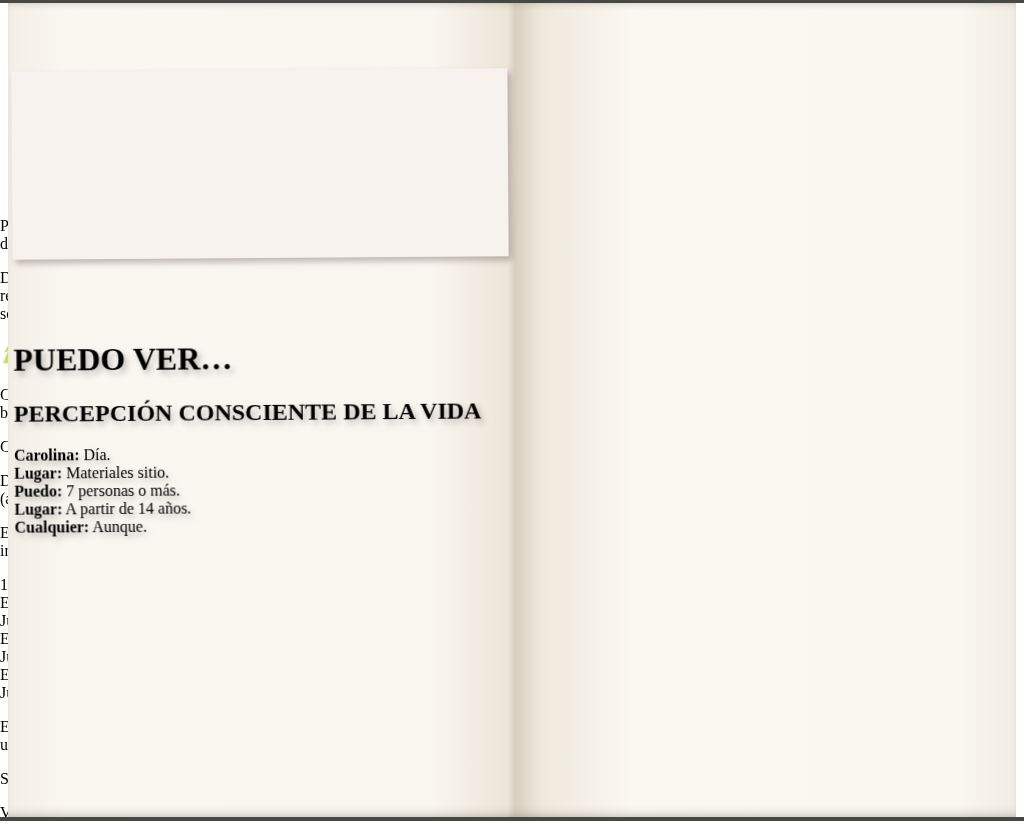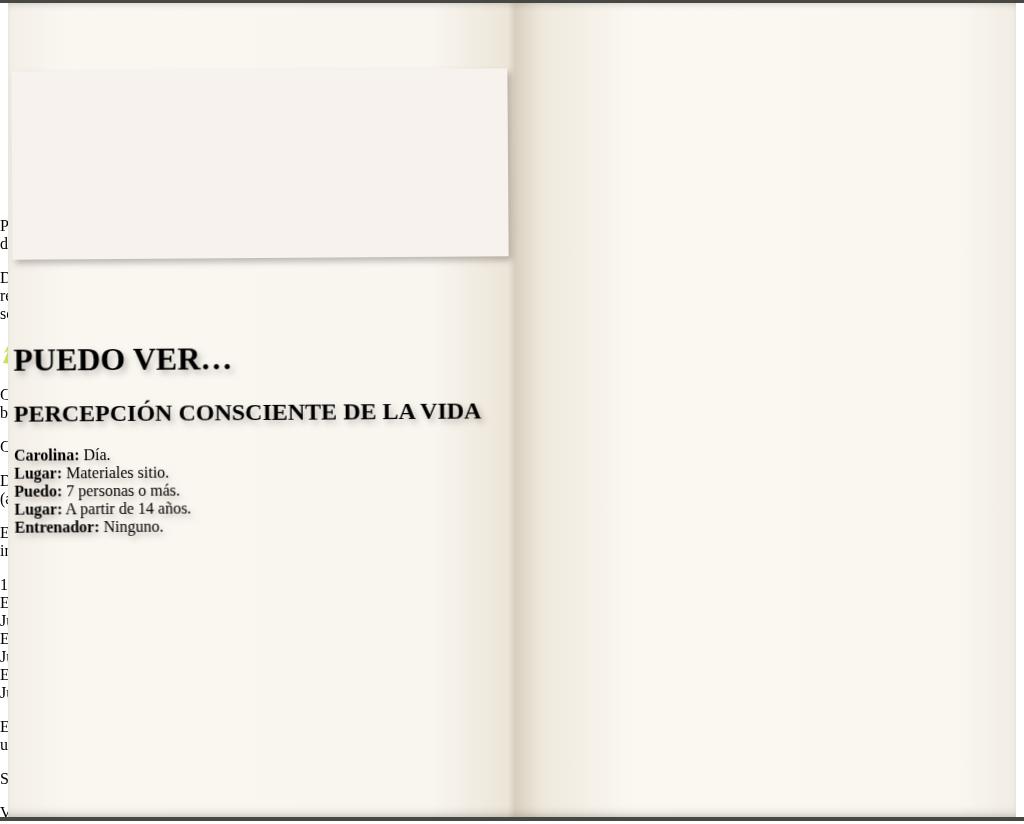--- a/index.html
+++ b/index.html
@@ -63,21 +63,21 @@
       <path fill="#6d7b55" d="M4 46 C18 35 33 31 47 33 C43 25 52 17 63 21 C65 13 73 8 79 12 L85 2 L90 14 C106 5 128 7 145 19 L132 24 L147 31 L130 34 L141 43 L121 41 C108 52 88 55 72 49 C58 58 40 57 28 51 C18 54 9 51 4 46 Z"></path>
     </svg>
     <div class="card-content">
       <h1 class="card-title">PUEDO VER…</h1>
       <h2 class="card-subtitle">PERCEPCIÓN CONSCIENTE DE LA VIDA</h2>
       <div class="card-meta">
         <div><b>Carolina:</b><span> Día.</span></div>
         <div><b>Lugar:</b><span> Materiales sitio.</span></div>
         <div><b>Puedo:</b><span> 7 personas o más.</span></div>
         <div><b>Lugar:</b><span> A partir de 14 años.</span></div>
-        <div><b>Entrenador:</b><span> Ninguno.</span></div>
+        <div><b>Cualquier:</b><span> Aunque.</span></div>
       </div>
     </div>
   </div>
 
   <div class="intro-block bodytext">
     <figure>
       <svg class="photo" width="214" height="181" viewBox="0 0 214 181">
         <rect width="214" height="181" fill="#dce8ec"></rect>
         <ellipse cx="58" cy="26" rx="42" ry="14" fill="#f3f7f7"></ellipse>
         <ellipse cx="150" cy="18" rx="52" ry="12" fill="#eef3f4"></ellipse>

